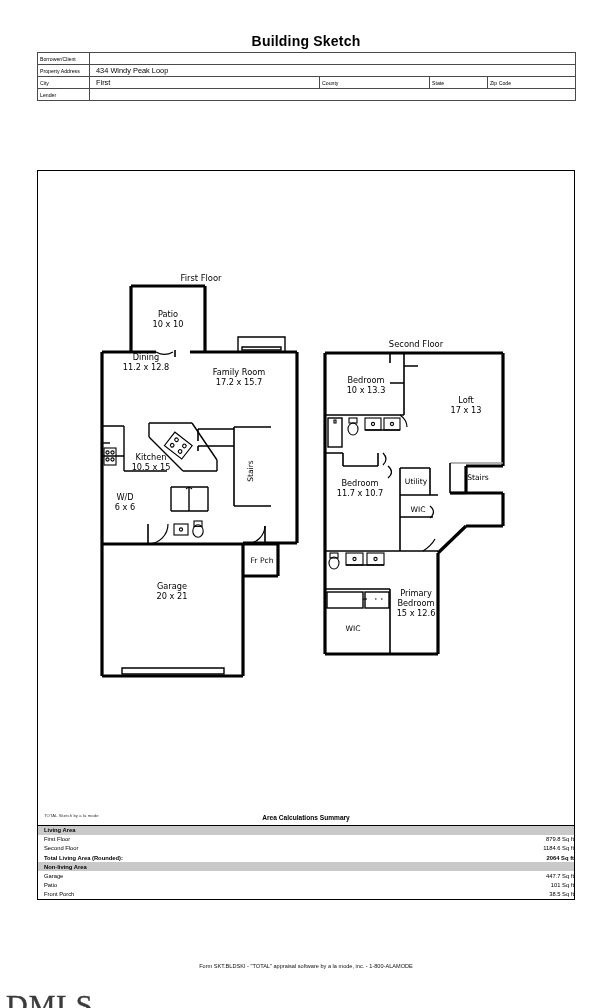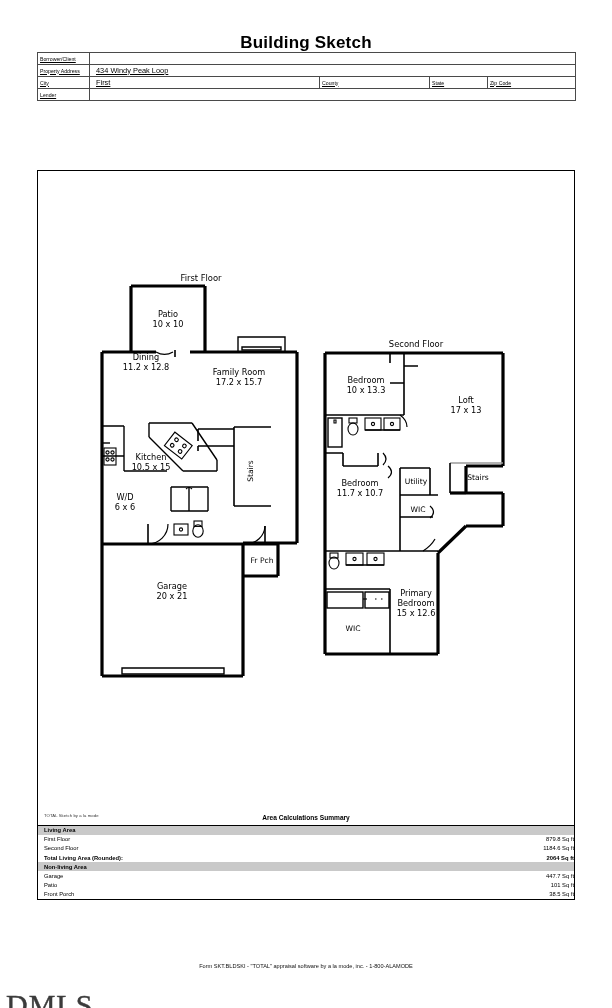--- a/index.html
+++ b/index.html
@@ -17,34 +17,33 @@
     overflow: hidden;
   }
 
   
   #page-title {
     position: absolute;
     left: 0;
     top: 33px;
     width: 612px;
     text-align: center;
-    font-size: 17px;
+    font-size: 14px;
     font-weight: bold;
     letter-spacing: 0.2px;
   }
 
   
   #info-table {
     position: absolute;
     left: 37px;
     top: 52px;
     width: 538px;
     border-collapse: collapse;
     table-layout: fixed;
-    text-decoration: underline;
   }
   #info-table td {
     border: 1px solid #4a4a4a;
     height: 11px;
     padding: 0 0 0 2px;
     font-size: 5.2px;
     vertical-align: middle;
     line-height: 10px;
     white-space: nowrap;
   }

